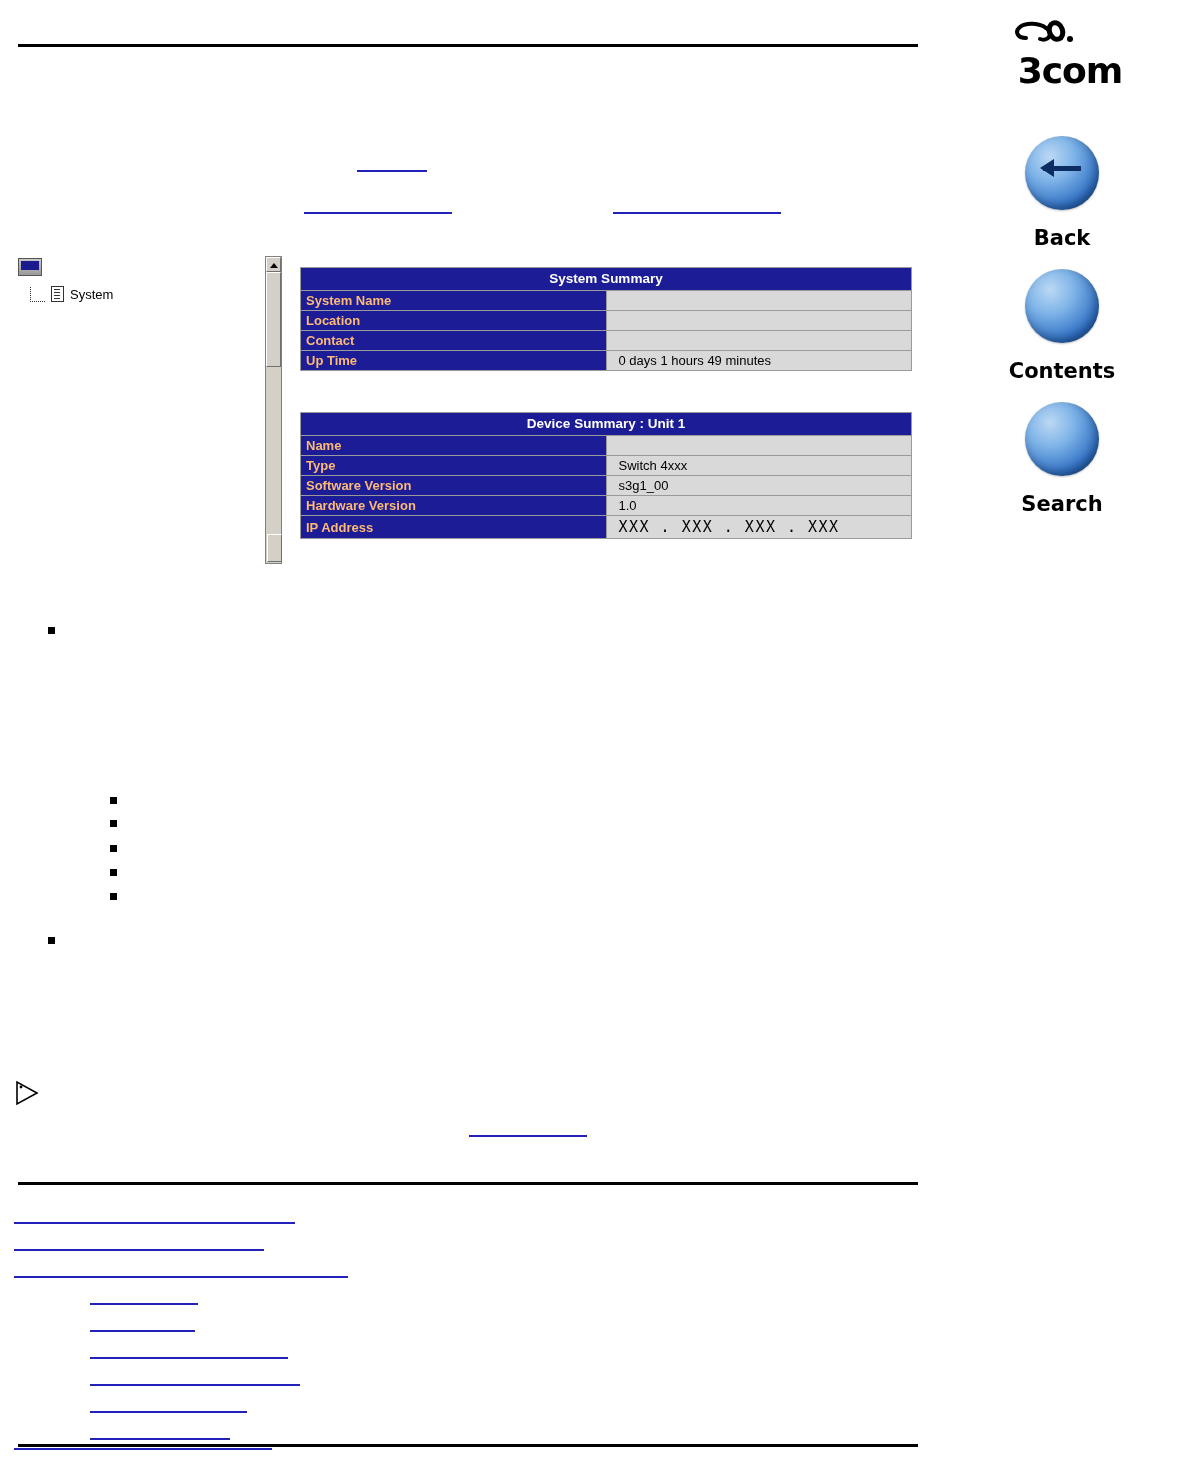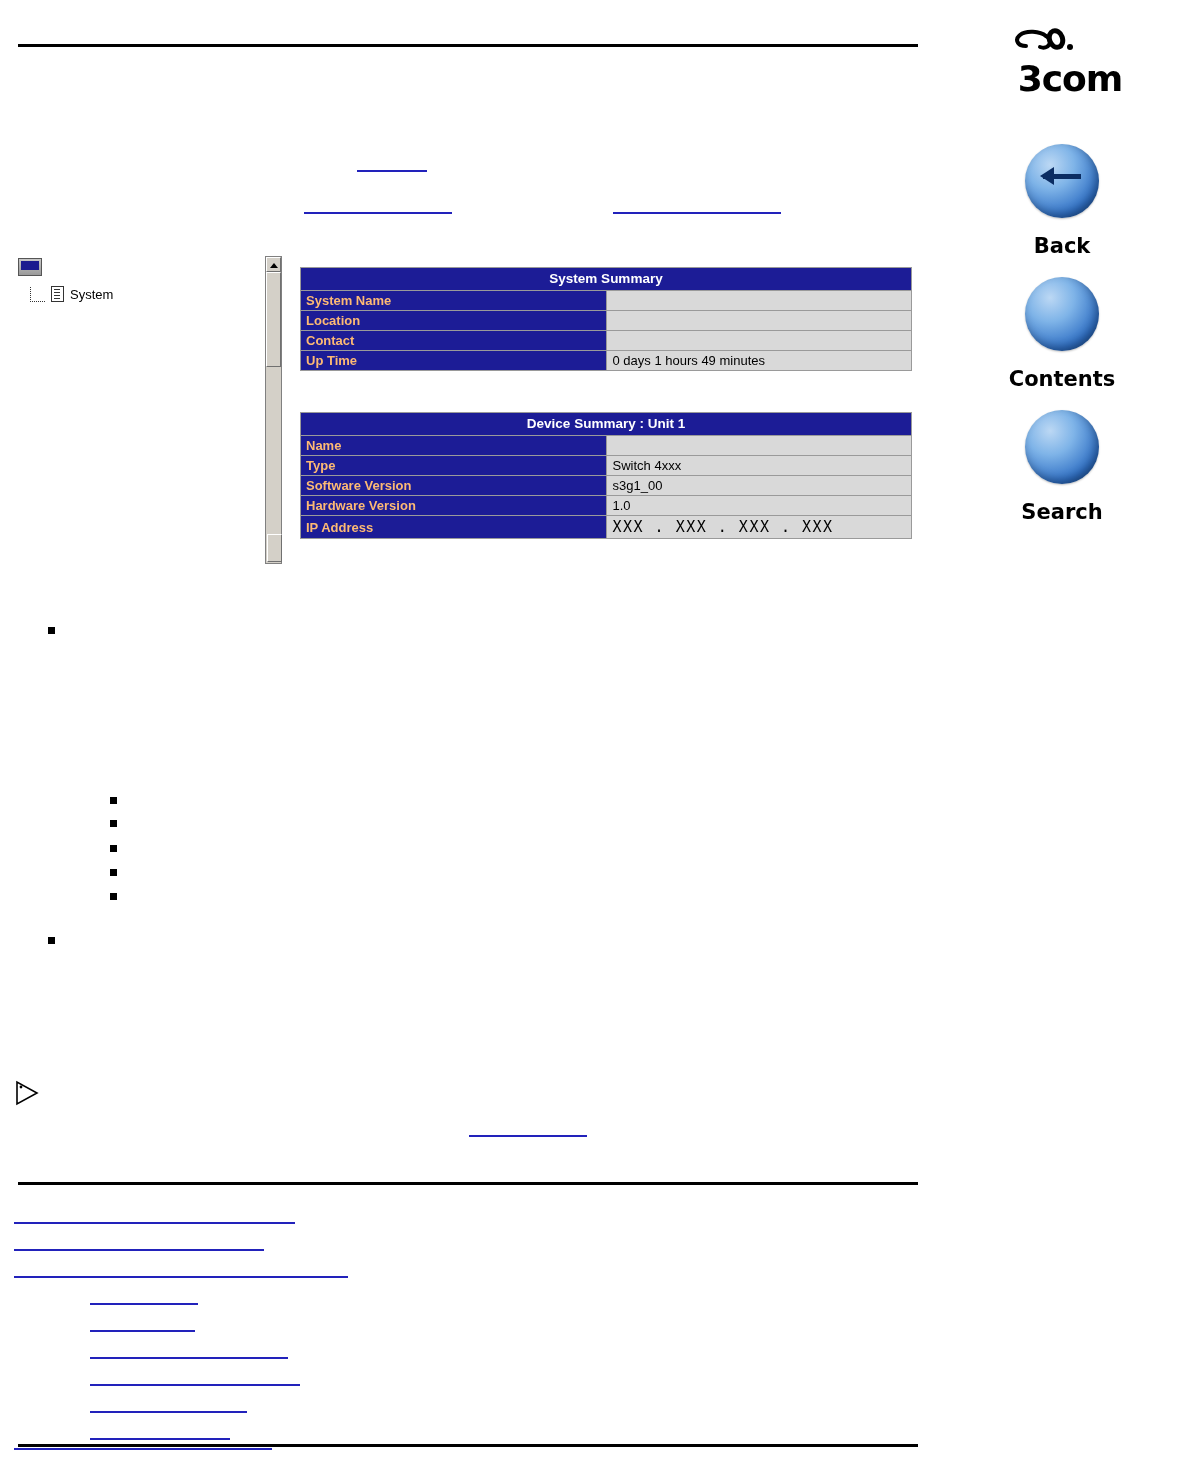--- a/index.html
+++ b/index.html
@@ -13,21 +13,21 @@
     position: relative;
     font-family: "Liberation Sans", sans-serif;
     color: #000000;
     overflow: hidden;
   }
 
   
   #nav-rail {
     position: absolute;
     left: 940px;
-    top: 12px;
+    top: 4px;
     width: 244px;
     height: 1113px;
   }
   .logo-wrap {
     position: absolute;
     left: 60px;
     top: 14px;
     width: 140px;
     text-align: center;
   }
@@ -223,21 +223,21 @@
     font-weight: bold;
     font-size: 13px;
     padding: 2px 0 2px 5px;
     border: 1px solid #9a9a9a;
     white-space: nowrap;
   }
   table.sum td.v {
     background: #d9d9d9;
     color: #000000;
     font-size: 13px;
-    padding: 2px 0 2px 6px;
+    padding: 2px 0 2px 12px;
     border: 1px solid #9a9a9a;
     border-left: 1px solid #ffffff;
   }
   td.v .ip {
     font-family: "DejaVu Sans Mono", monospace;
     font-size: 15px;
     letter-spacing: 1.5px;
   }
 
   

